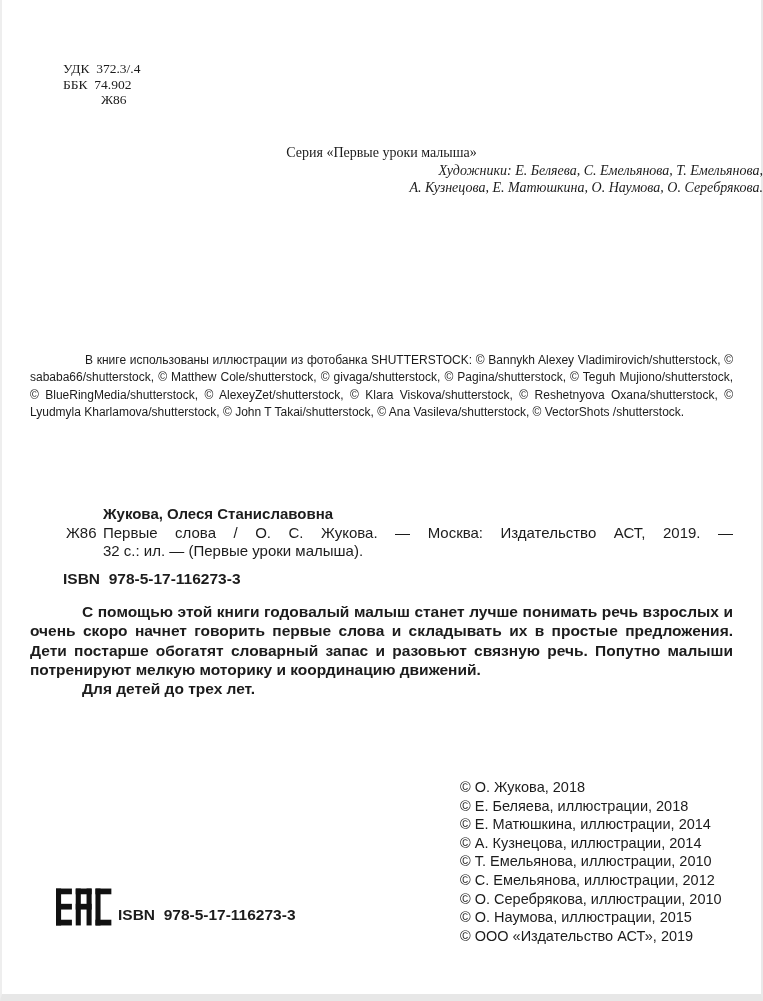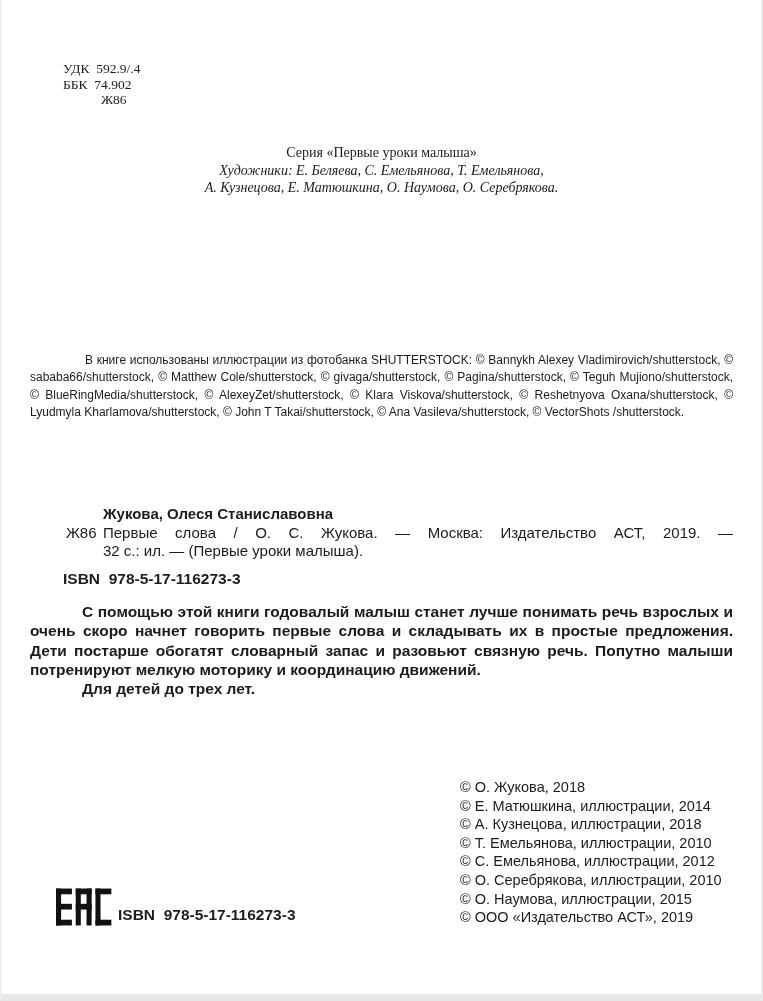--- a/index.html
+++ b/index.html
@@ -20,21 +20,21 @@
     border-right:2px solid #e9e9e9;
     border-bottom:7px solid #e7e7e7;
     pointer-events:none;
   }
 
   .udk-block { left:63px; top:61px; font-size:13.5px; line-height:15.6px; }
   .udk-block .zh { padding-left:38px; }
 
   .series-block { left:0; top:144px; width:763px; text-align:center;
     font-size:14px; line-height:17.6px; }
-  .series-block .artists { font-style:italic; }
+  .series-block .artists { font-style:italic;text-align:right; }
 
   .shutterstock-par { left:30px; top:352px; width:703px;
     font-size:12px; line-height:17.3px; text-align:justify; text-indent:55px; }
 
   .author-heading { left:103px; top:505px; font-size:15px; font-weight:bold;text-align:center; }
 
   .catalog-code { left:66px; top:524px; font-size:15px; }
   .catalog-line1 { left:103px; top:524px; width:630px; font-size:15px;
     text-align:justify; text-align-last:justify; }
   .catalog-line2 { left:103px; top:542px; font-size:15px; }
@@ -54,21 +54,21 @@
 
   .sr-only { position:absolute; width:1px; height:1px; overflow:hidden;
     clip:rect(0 0 0 0); white-space:nowrap; }
 </style>
 </head>
 <body>
 
 <div class="abs page-frame"></div>
 
 <div class="abs udk-block serif">
-  <div class="pre">УДК  592.9/.4</div>
+  <div class="pre">УДК  372.3/.4</div>
   <div class="pre">ББК  74.902</div>
   <div class="pre zh">Ж86</div>
 </div>
 
 <div class="abs series-block serif">
   <div>Серия «Первые уроки малыша»</div>
   <div class="artists">Художники: Е. Беляева, С. Емельянова, Т. Емельянова,</div>
   <div class="artists">А. Кузнецова, Е. Матюшкина, О. Наумова, О. Серебрякова.</div>
 </div>
 
@@ -81,22 +81,23 @@
 
 <div class="abs isbn-main pre">ISBN  978-5-17-116273-3</div>
 
 <div class="abs annotation">
   <p>С помощью этой книги годовалый малыш станет лучше понимать речь взрослых и очень скоро начнет говорить первые слова и складывать их в простые предложения. Дети постарше обогатят словарный запас и разовьют связную речь. Попутно малыши потренируют мелкую моторику и координацию движений.</p>
   <p>Для детей до трех лет.</p>
 </div>
 
 <div class="abs copyright-list">
   <div>© О. Жукова, 2018</div>
+  <div>© Е. Беляева, иллюстрации, 2018</div>
   <div>© Е. Матюшкина, иллюстрации, 2014</div>
-  <div>© А. Кузнецова, иллюстрации, 2018</div>
+  <div>© А. Кузнецова, иллюстрации, 2014</div>
   <div>© Т. Емельянова, иллюстрации, 2010</div>
   <div>© С. Емельянова, иллюстрации, 2012</div>
   <div>© О. Серебрякова, иллюстрации, 2010</div>
   <div>© О. Наумова, иллюстрации, 2015</div>
   <div>© ООО «Издательство АСТ», 2019</div>
 </div>
 
 <div class="abs eac-mark">
   <span class="sr-only">ЕАС</span>
   <svg viewBox="0 0 88 62" xmlns="http://www.w3.org/2000/svg" fill="#111111">

